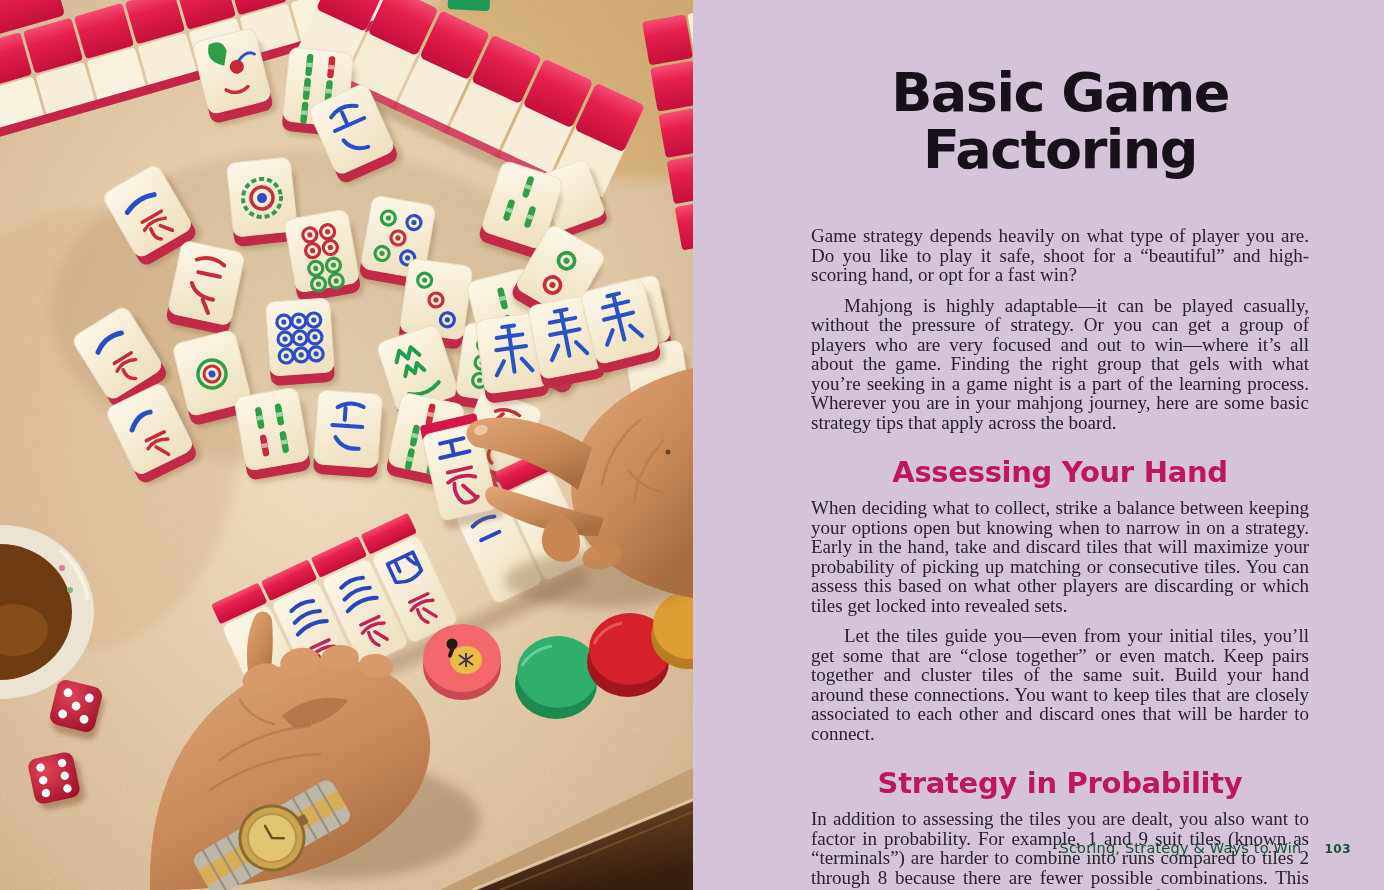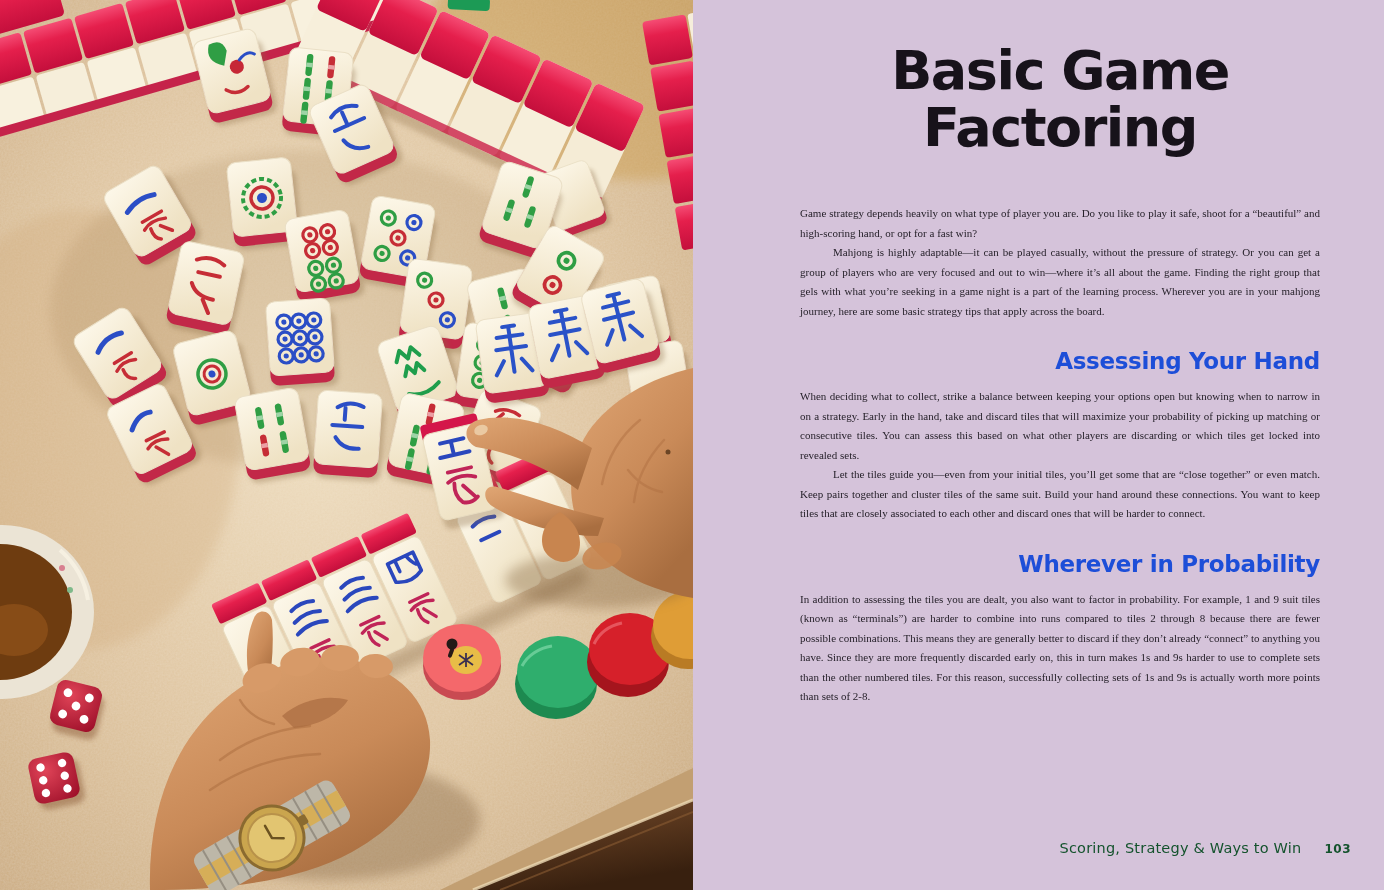--- a/index.html
+++ b/index.html
@@ -1,25 +1,25 @@
 <!DOCTYPE html>
 <html><head>
 <meta charset="utf-8">
 <style>
   html,body{margin:0;padding:0;}
   body{width:1384px;height:890px;overflow:hidden;display:flex;background:#d5c3da;}
   .photo-page{position:relative;width:693px;height:890px;flex:0 0 693px;overflow:hidden;background:#dcc29c;}
   .photo-page svg{display:block;}
   .text-page{position:relative;width:691px;height:890px;background:#d5c3da;font-family:"Liberation Serif",serif;}
   .content{position:absolute;left:107px;top:0;width:520px;}
-  h1.title{font-family:"DejaVu Sans",sans-serif;font-weight:bold;font-size:54px;line-height:57px;letter-spacing:-1.5px;color:#17121a;text-align:center;margin:42px 0 0 0;}
-  .body-text p{font-size:11px;line-height:19.5px;color:#27222b;text-align:justify;margin:0;}
+  h1.title{font-family:"DejaVu Sans",sans-serif;font-weight:bold;font-size:54px;line-height:57px;letter-spacing:-1.5px;color:#17121a;text-align:center;margin:64px 0 0 0;}
+  .body-text p{font-size:19px;line-height:19.5px;color:#27222b;text-align:justify;margin:11px;}
   .body-text{margin-top:48px;}
   p.indent{text-indent:33px;}
-  h2.sect{font-family:"DejaVu Sans",sans-serif;font-weight:bold;font-size:23px;line-height:26px;letter-spacing:-0.3px;color:#1d4ed8;text-align:right;margin:27px 0 13px 0;}
+  h2.sect{font-family:"DejaVu Sans",sans-serif;font-weight:bold;font-size:29px;line-height:26px;letter-spacing:-0.3px;color:#be185d;text-align:center;margin:27px 0 13px 0;}
   .footer{position:absolute;right:33px;bottom:34px;font-family:"DejaVu Sans",sans-serif;color:#14532d;display:flex;align-items:baseline;gap:23px;}
   .footer .running{font-size:14.5px;letter-spacing:0.2px;}
   .footer .pagenum{font-size:12px;font-weight:bold;letter-spacing:0.5px;}
 </style>
 </head>
 <body>
 
 <div class="photo-page">
 <svg width="693" height="890" viewBox="0 0 693 890">
   <defs>
@@ -479,21 +479,21 @@
     </h1>
     <div class="body-text">
       <p>Game strategy depends heavily on what type of player you are. Do you like to play it safe, shoot for a “beautiful” and high-scoring hand, or opt for a fast win?</p>
       <p class="indent">Mahjong is highly adaptable—it can be played casually, without the pressure of strategy. Or you can get a group of players who are very focused and out to win—where it’s all about the game. Finding the right group that gels with what you’re seeking in a game night is a part of the learning process. Wherever you are in your mahjong journey, here are some basic strategy tips that apply across the board.</p>
     </div>
     <h2 class="sect">Assessing Your Hand</h2>
     <div class="body-text" style="margin-top:0">
       <p>When deciding what to collect, strike a balance between keeping your options open but knowing when to narrow in on a strategy. Early in the hand, take and discard tiles that will maximize your probability of picking up matching or consecutive tiles. You can assess this based on what other players are discarding or which tiles get locked into revealed sets.</p>
       <p class="indent">Let the tiles guide you—even from your initial tiles, you’ll get some that are “close together” or even match. Keep pairs together and cluster tiles of the same suit. Build your hand around these connections. You want to keep tiles that are closely associated to each other and discard ones that will be harder to connect.</p>
     </div>
-    <h2 class="sect">Wherever in Probability</h2>
+    <h2 class="sect">Strategy in Probability</h2>
     <div class="body-text" style="margin-top:0">
       <p>In addition to assessing the tiles you are dealt, you also want to factor in probability. For example, 1 and 9 suit tiles (known as “terminals”) are harder to combine into runs compared to tiles 2 through 8 because there are fewer possible combinations. This means they are generally better to discard if they don’t already “connect” to anything you have. Since they are more frequently discarded early on, this in turn makes 1s and 9s harder to use to complete sets than the other numbered tiles. For this reason, successfully collecting sets of 1s and 9s is actually worth more points than sets of 2-8.</p>
     </div>
   </div>
   <div class="footer">
     <span class="running">Scoring, Strategy &amp; Ways to Win</span>
     <span class="pagenum">103</span>
   </div>
 </div>
 

